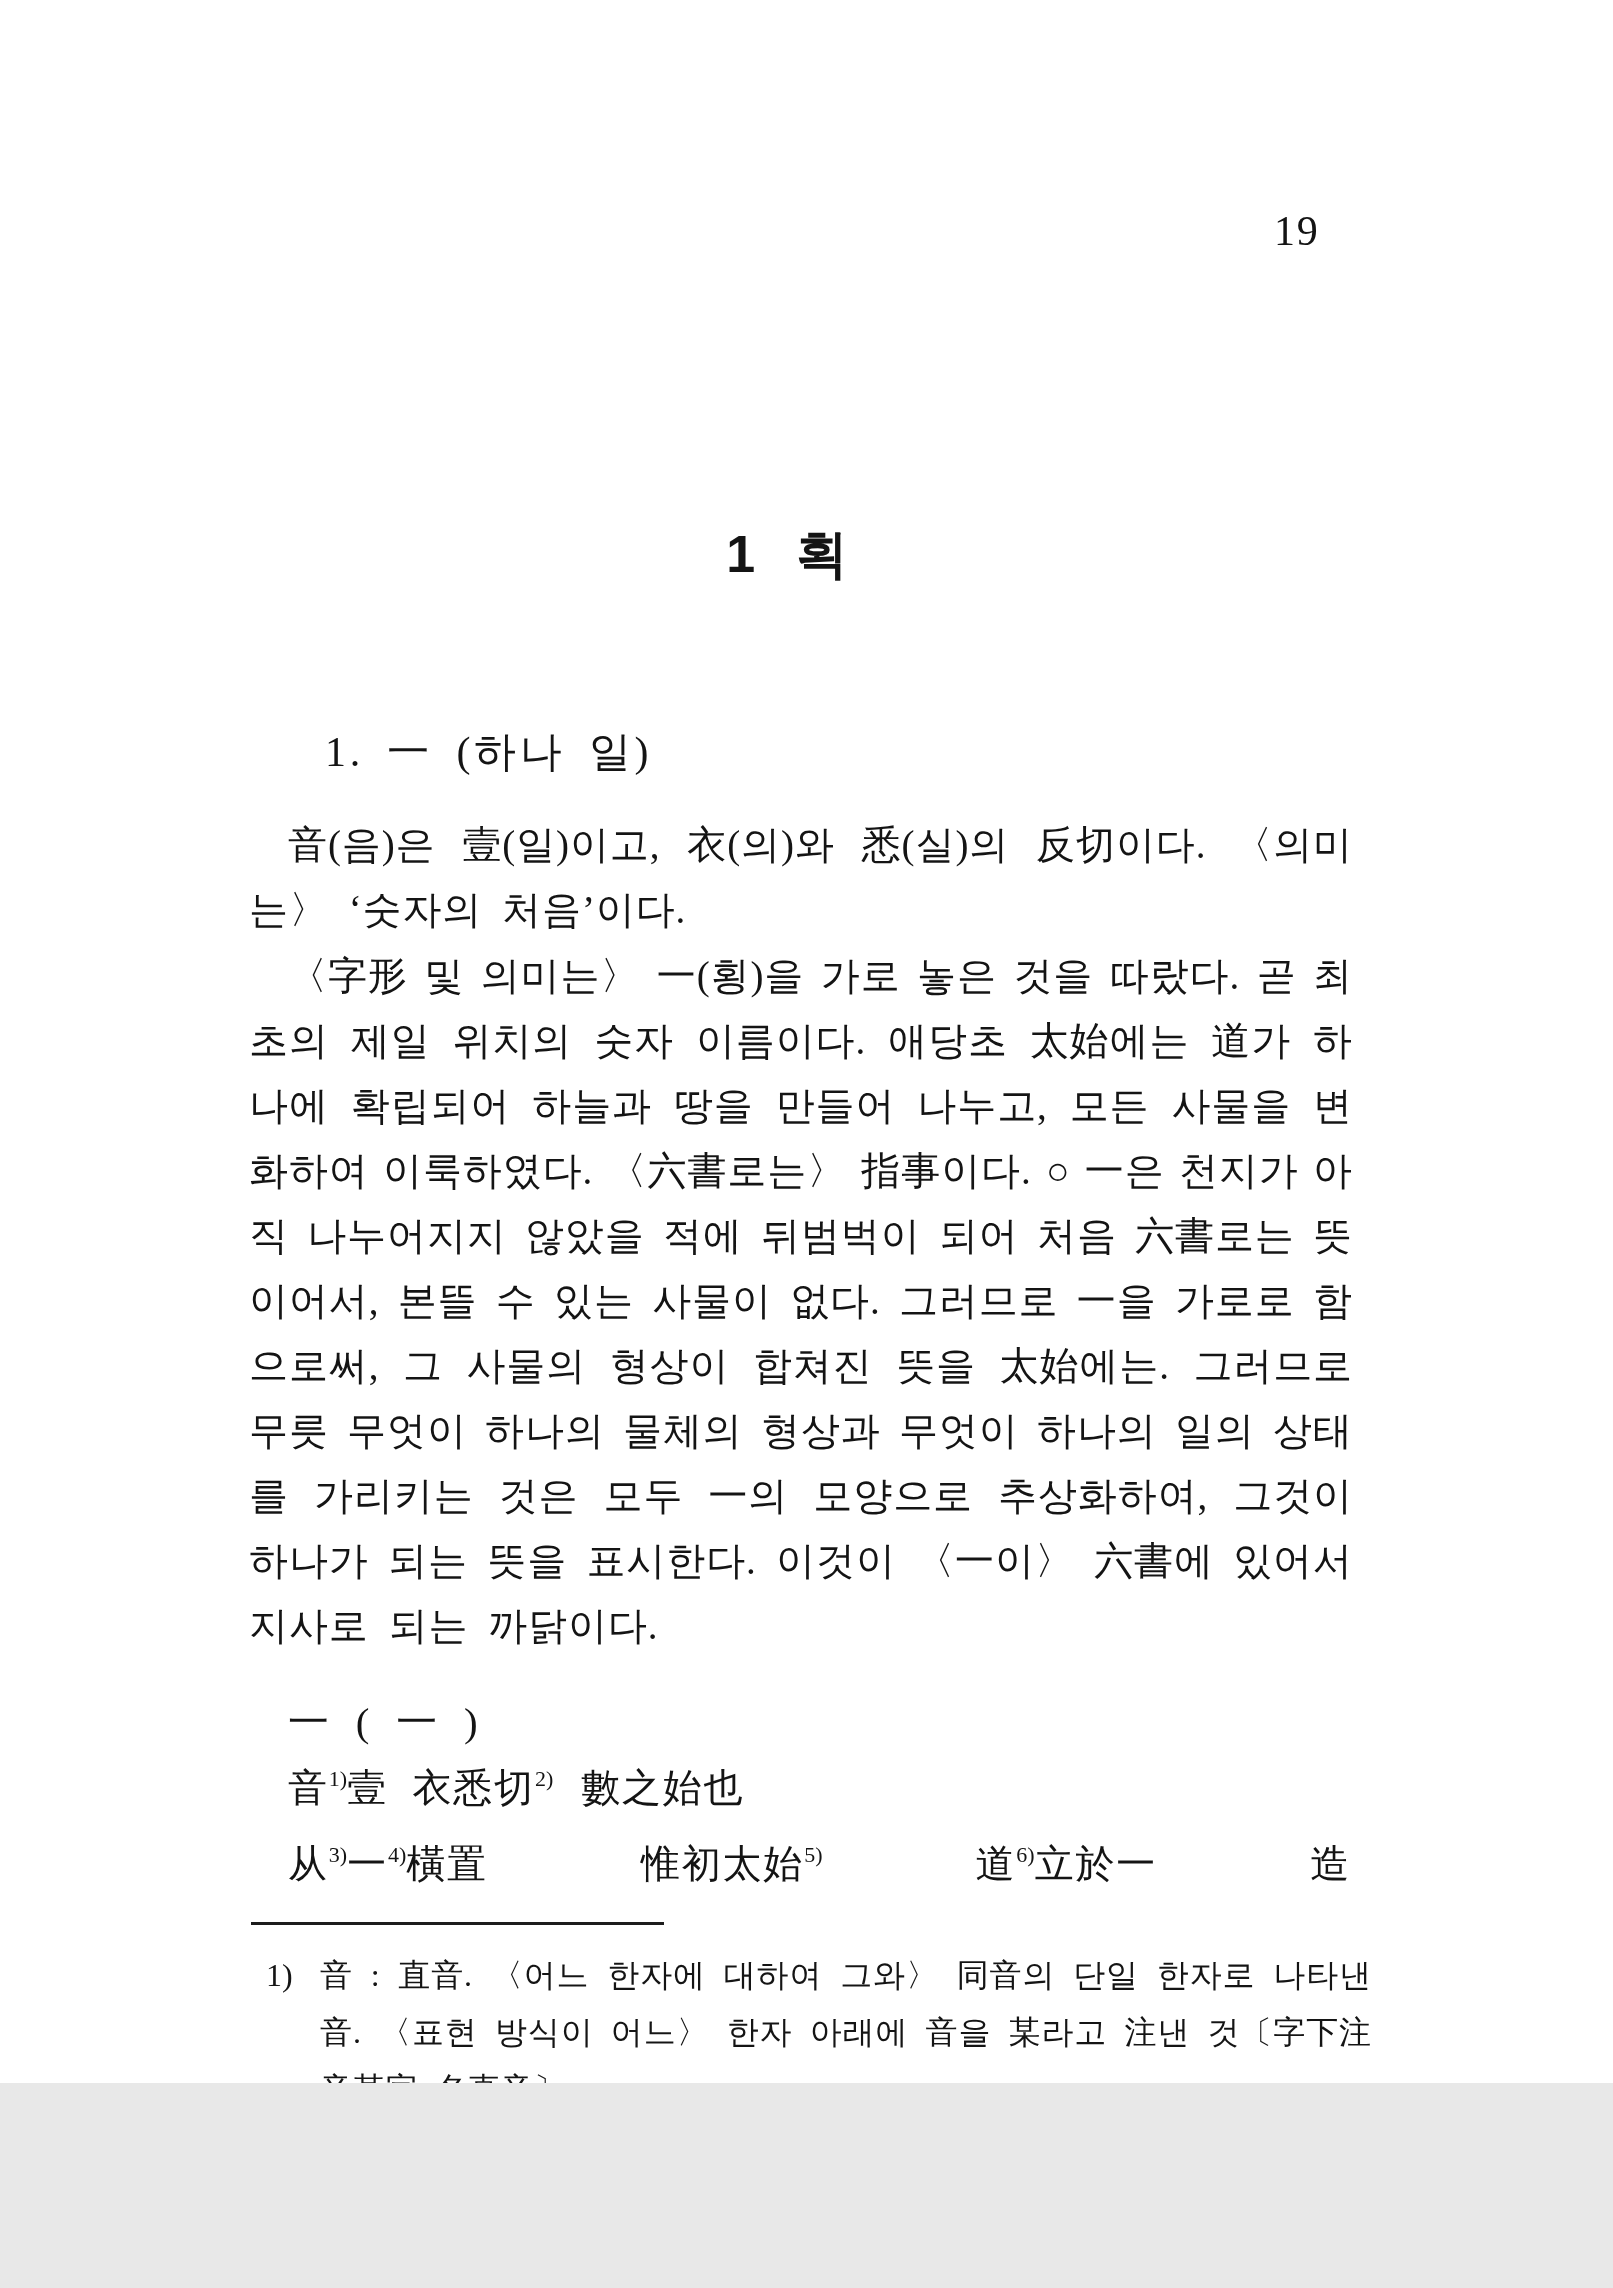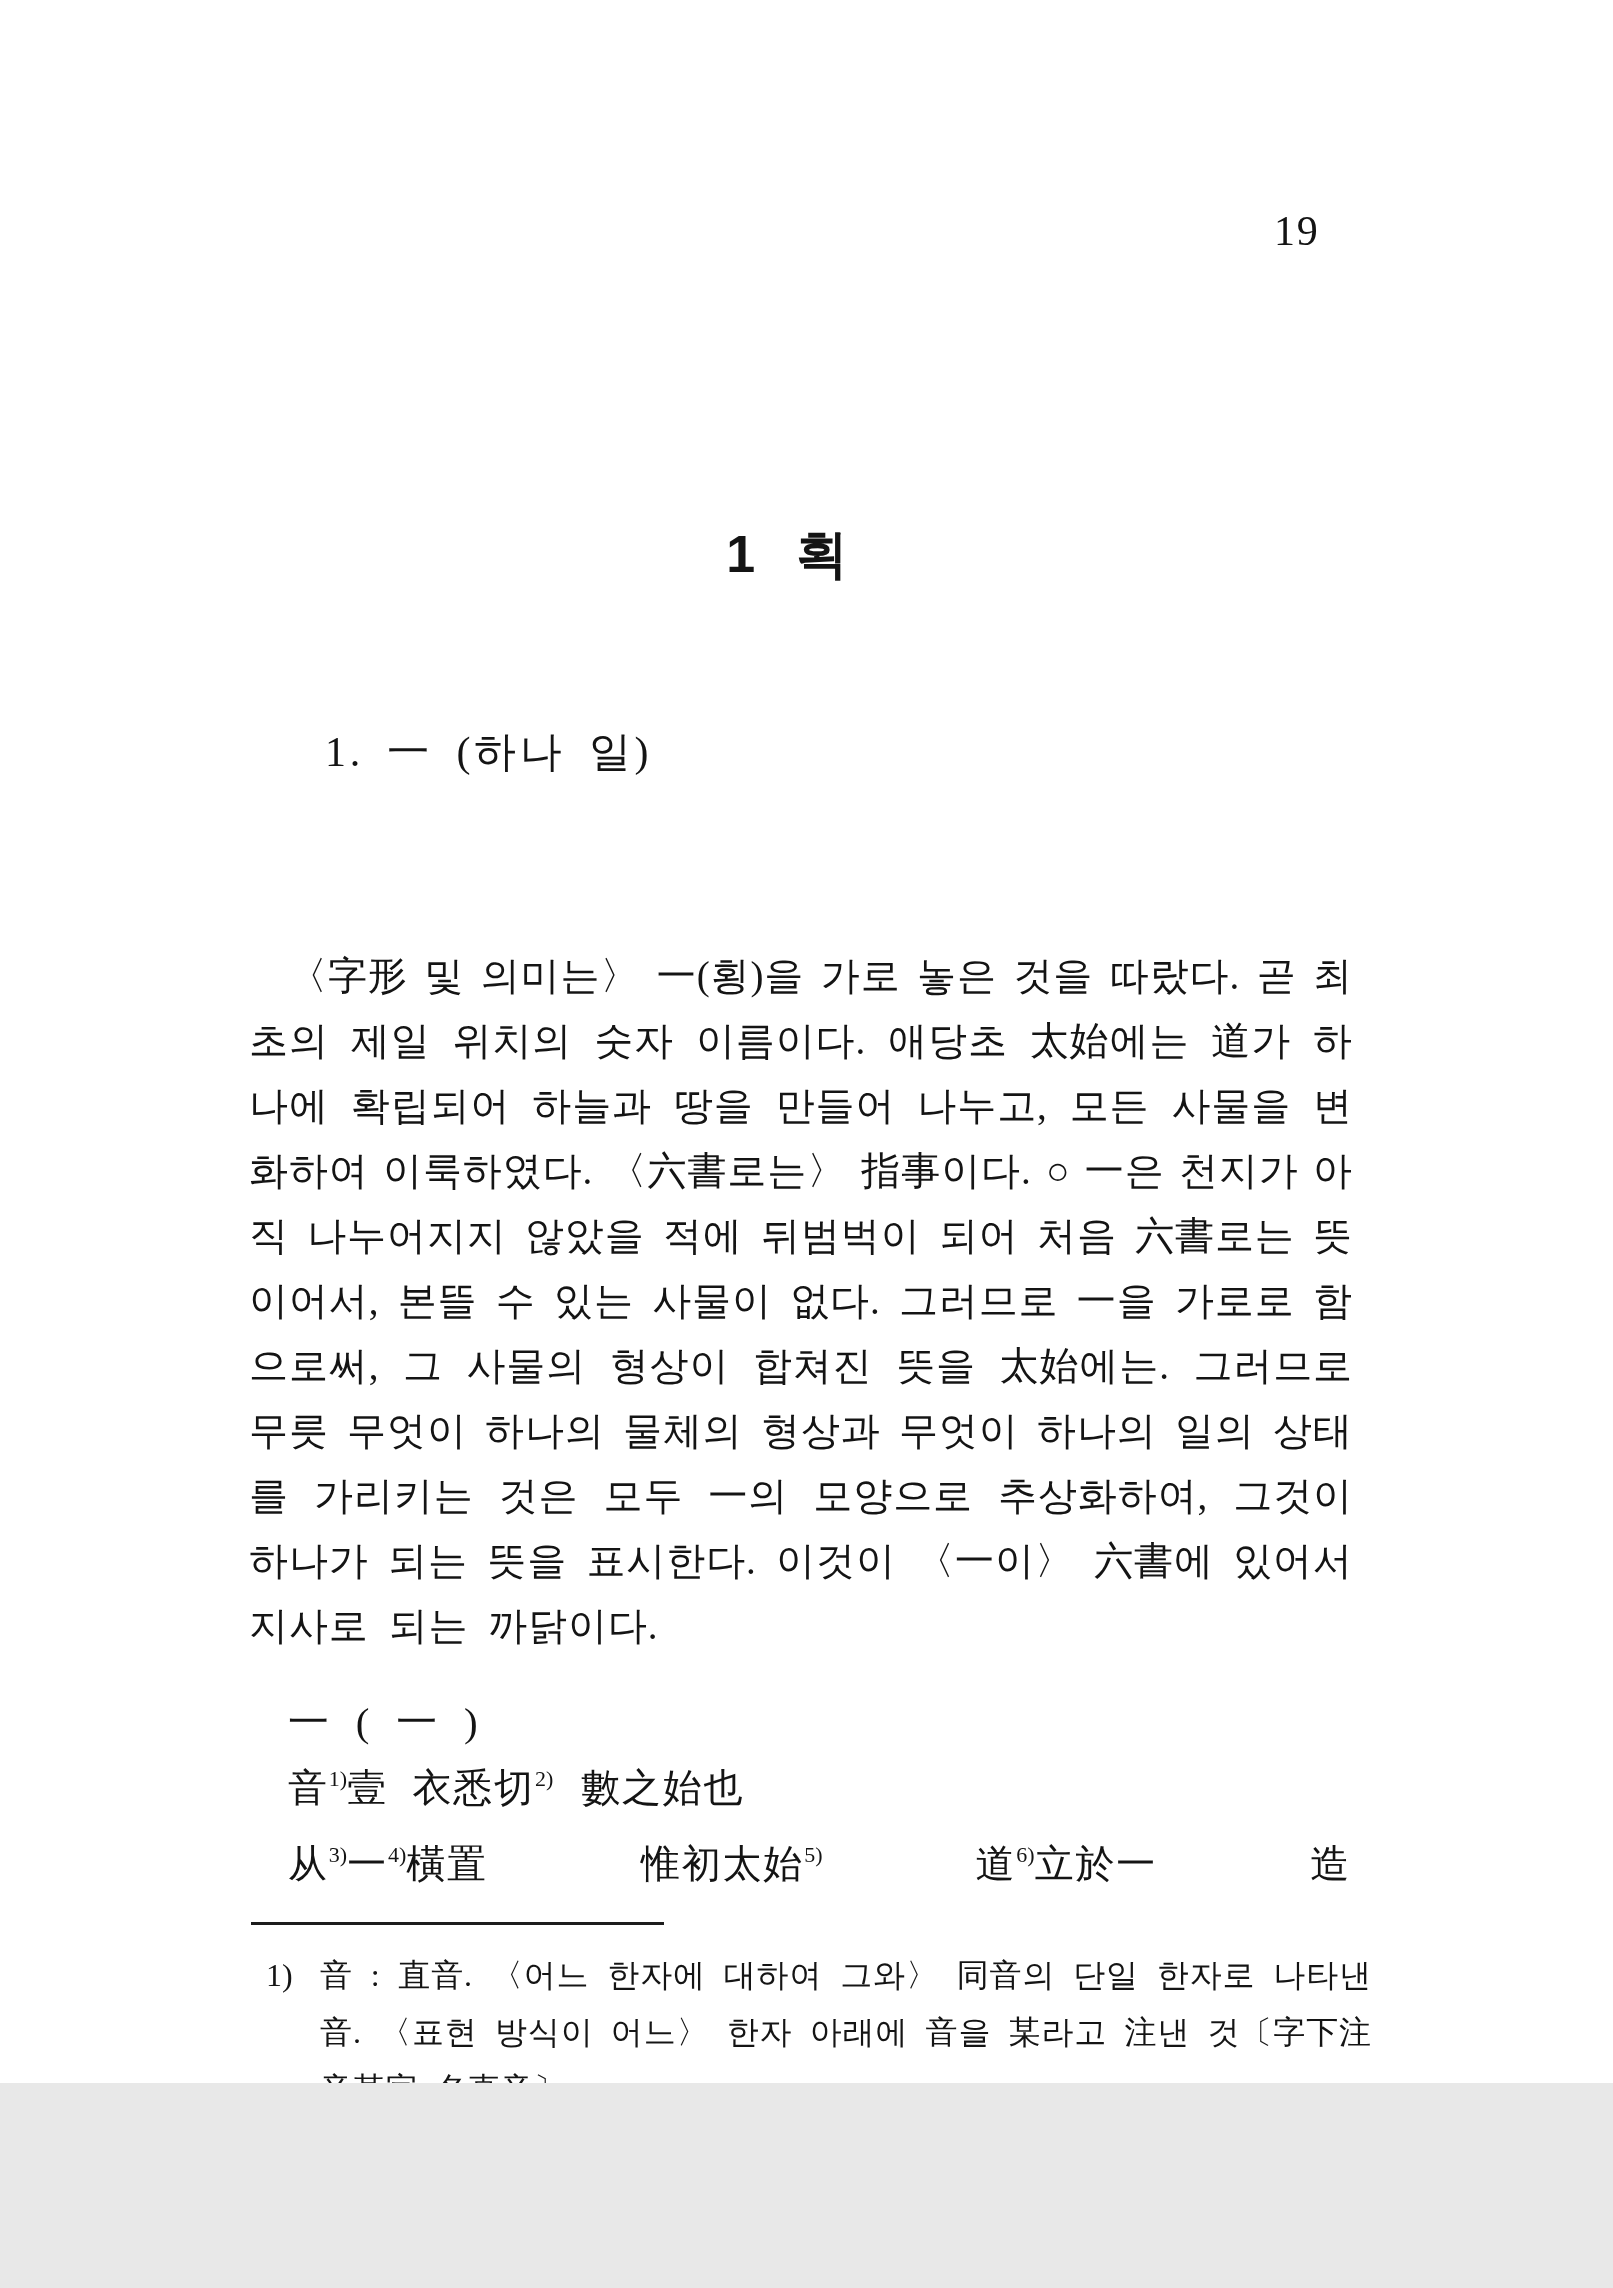--- a/index.html
+++ b/index.html
@@ -75,20 +75,31 @@
 <body>
 
 <div id="page">
 
   <div id="page-number" class="abs">19</div>
 
   <div id="chapter-title" class="abs">1 획</div>
 
   <div id="section-heading" class="abs">1. 一 (하나 일)</div>
 
+  <div id="para1" class="abs bodyblock">
+    <div class="line indent" data-split="words">
+        <span>音(음)은</span>
+        <span>壹(일)이고,</span>
+        <span>衣(의)와</span>
+        <span>悉(실)의</span>
+        <span>反切이다.</span>
+        <span>〈의미</span>
+      </div>
+    <div class="line">는〉 ‘숫자의 처음’이다.</div>
+  </div>
 
   <div id="para2" class="abs bodyblock">
     <div class="line indent" data-split="words">
         <span>〈字形</span>
         <span>및</span>
         <span>의미는〉</span>
         <span>一(횡)을</span>
         <span>가로</span>
         <span>놓은</span>
         <span>것을</span>

